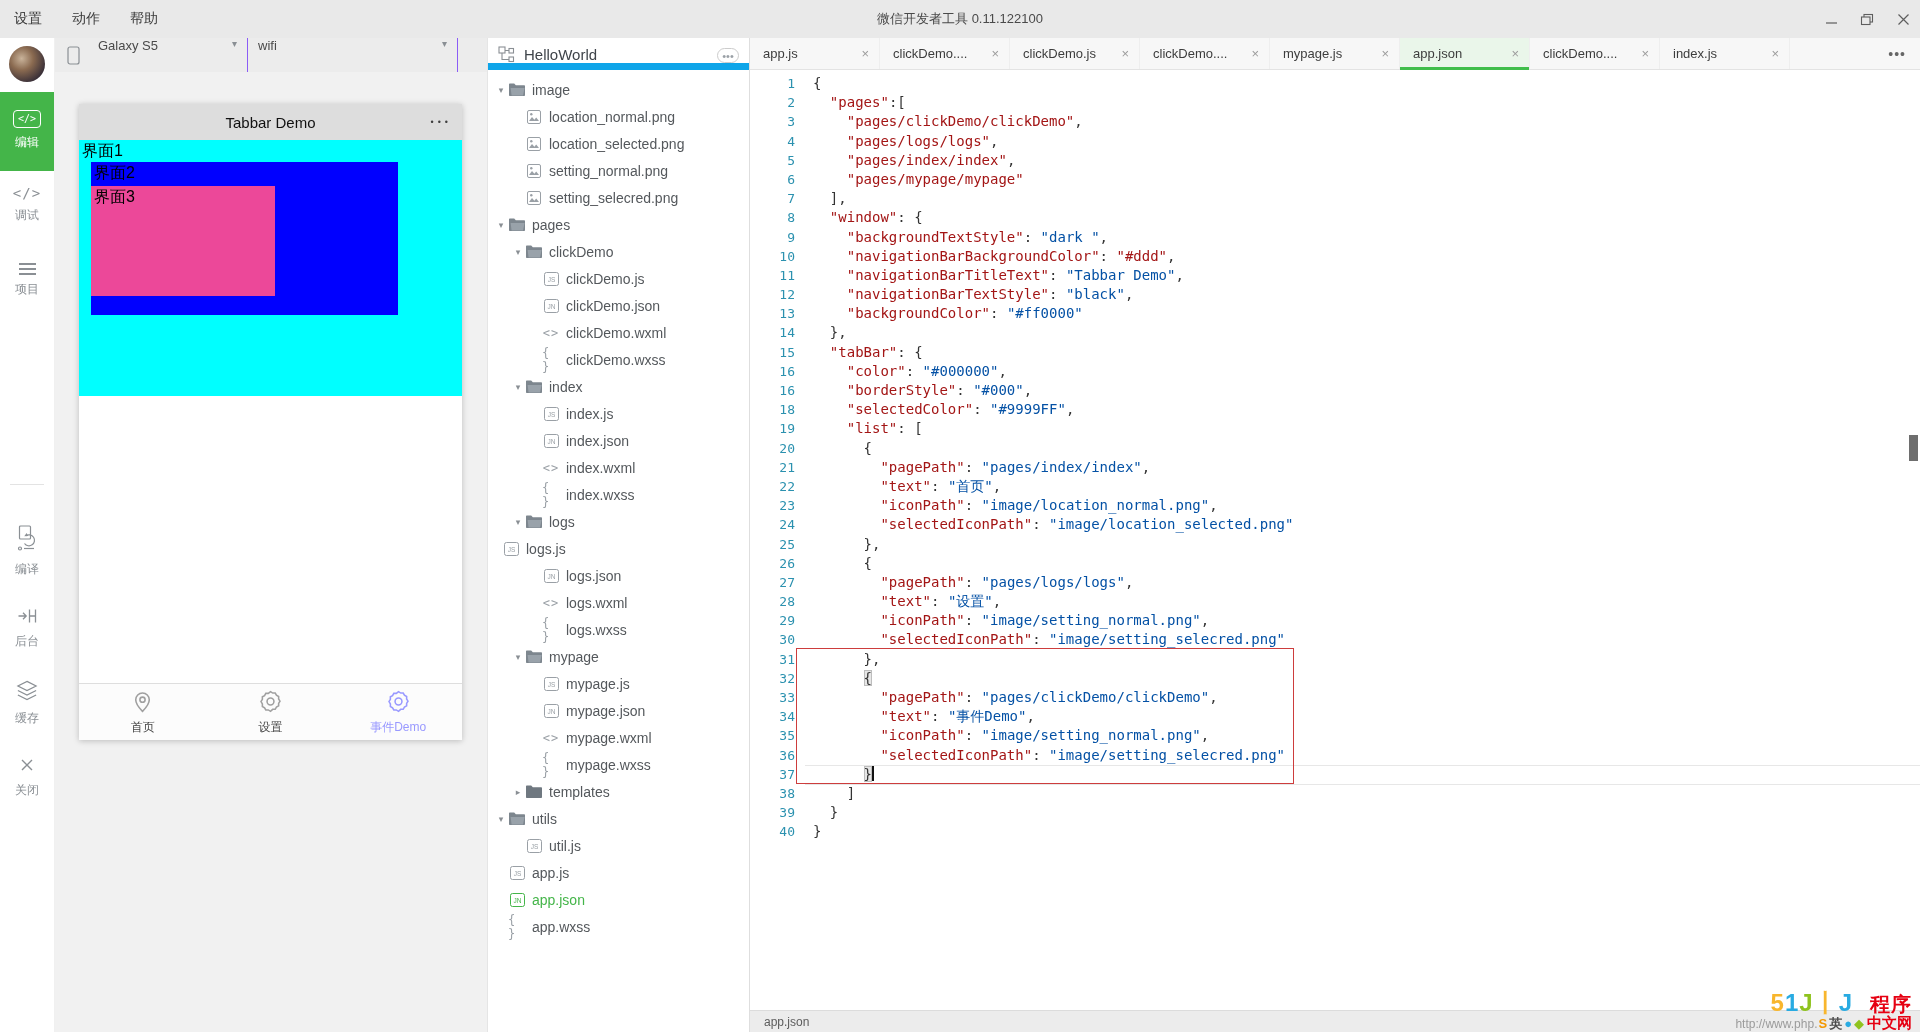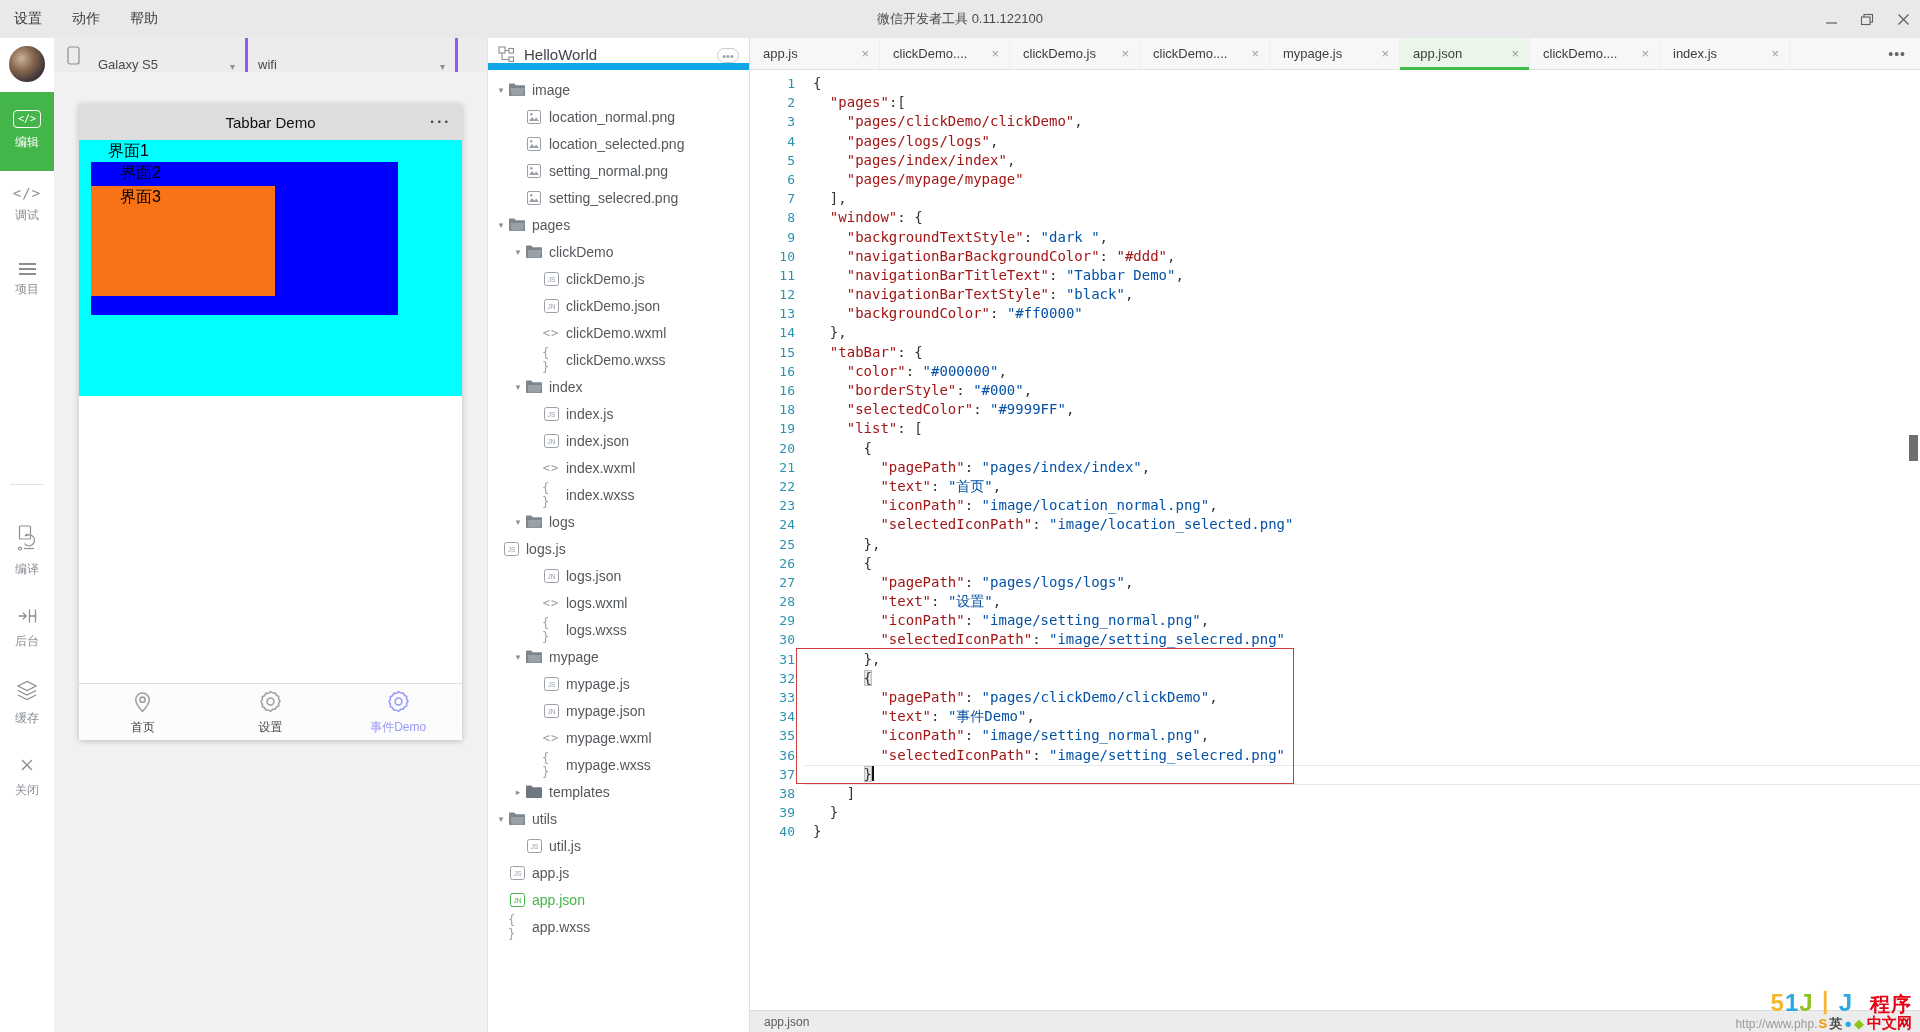--- a/index.html
+++ b/index.html
@@ -31,36 +31,36 @@
           font-family:"DejaVu Sans Mono",monospace;}
   .sb-code{font-size:14px;font-family:"DejaVu Sans Mono",monospace;color:#8a8f94;letter-spacing:1px;}
   .sb-bars{display:inline-flex;flex-direction:column;gap:3px;}
   .sb-bars i{display:block;width:17px;height:2px;background:#8a8f94;}
   .sb-divider{width:34px;height:1px;background:#e3e3e3;margin:170px auto 26px auto;}
 
   
   .sim{position:absolute;left:55px;top:0;width:432px;height:100%;background:#f1f1f1;}
   .sim-toolbar{position:absolute;left:0;top:0;right:0;height:34px;background:#ececec;display:flex;align-items:center;}
   .dev-icon{margin:0 8px 0 12px;display:inline-flex;}
-  .sim-select{display:flex;align-items:flex-end;justify-content:space-between;font-size:13px;color:#4a4a4a;
-              padding:0 10px;height:34px;border-right:3px solid #8b5cf6;}
+  .sim-select{display:flex;align-items:flex-start;justify-content:space-between;font-size:13px;color:#4a4a4a;
+              padding:0 10px;height:34px;border-right:1px solid #8b5cf6;}
   .sim-select .caret{color:#8a8f94;font-size:10px;margin-left:10px;}
   .sel-device{width:160px;}
   .sel-network{width:210px;}
 
   .phone{position:absolute;left:24px;top:66px;width:383px;height:636px;background:#fff;
          box-shadow:0 1px 6px rgba(0,0,0,.22);}
   .phone-nav{position:absolute;left:0;top:0;right:0;height:36px;background:#ddd;display:flex;align-items:center;justify-content:center;
              font-size:15px;color:#111;}
   .phone-dots{position:absolute;right:10px;top:0;height:36px;display:flex;align-items:center;
               font-size:9px;letter-spacing:4px;color:#3f3f3f;}
   .view1{position:absolute;left:0;top:36px;width:383px;height:256px;background:#00ffff;}
   .view2{position:absolute;left:12px;top:22px;width:307px;height:153px;background:#0000ff;}
-  .view3{position:absolute;left:0;top:24px;width:184px;height:110px;background:#f97316;}
-  .view-label{position:absolute;left:3px;top:1px;font-size:16px;color:#000;margin-left:26px;}
+  .view3{position:absolute;left:0;top:24px;width:184px;height:110px;background:#ec4899;}
+  .view-label{position:absolute;left:3px;top:1px;font-size:16px;color:#000;}
   .phone-tabbar{position:absolute;left:0;bottom:0;right:0;height:57px;border-top:1px solid #dedede;background:#fcfcfc;display:flex;}
   .ptab{flex:1;display:flex;flex-direction:column;align-items:center;justify-content:center;gap:2px;
         font-size:12px;color:#454545;}
   .ptab.selected{color:#9999FF;}
 
   
   .files{position:absolute;left:487px;top:0;width:263px;height:100%;background:#fff;
          border-left:1px solid #e5e5e5;border-right:1px solid #dedede;}
   .files-header{position:absolute;left:0;top:0;right:0;height:32px;display:flex;align-items:flex-end;
                 border-bottom:7px solid #0ea5e9;background:#fff;}

